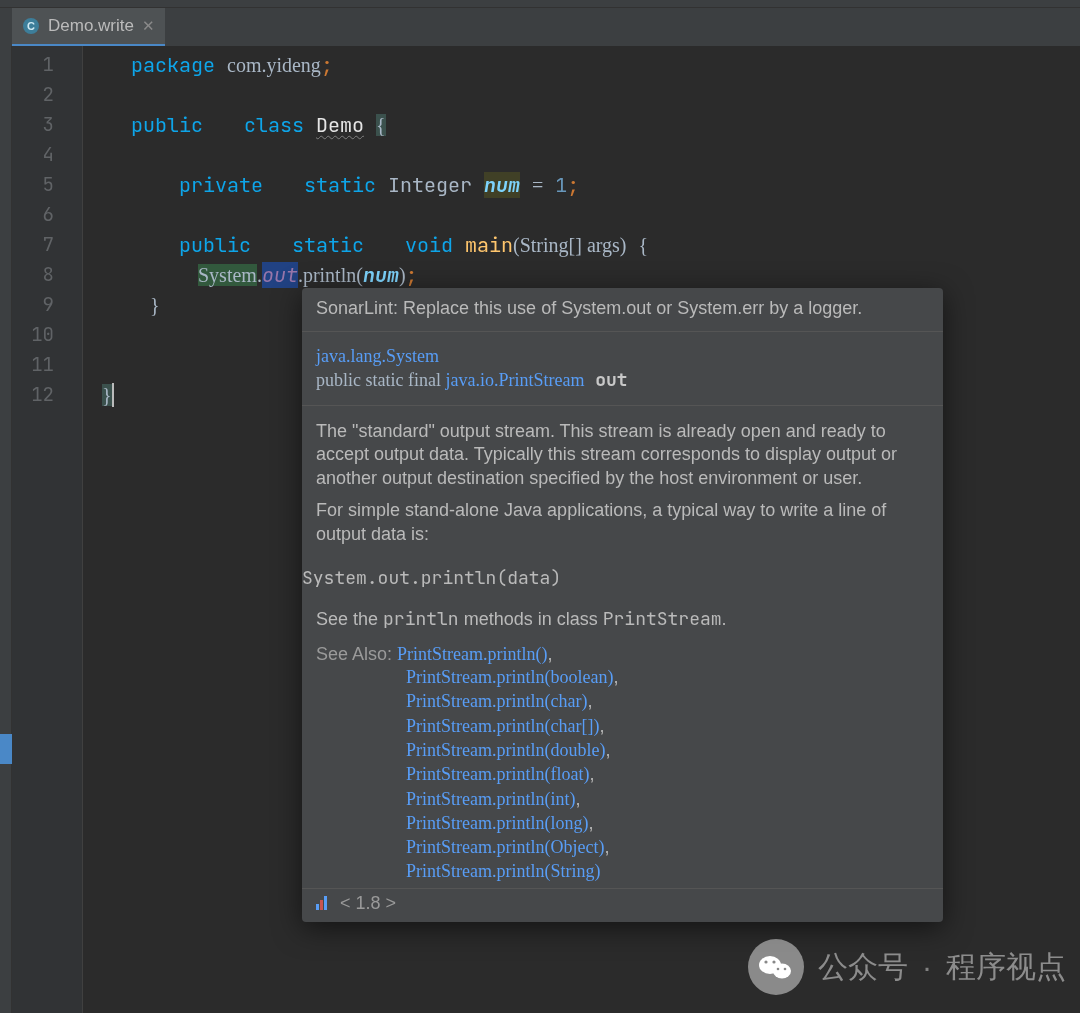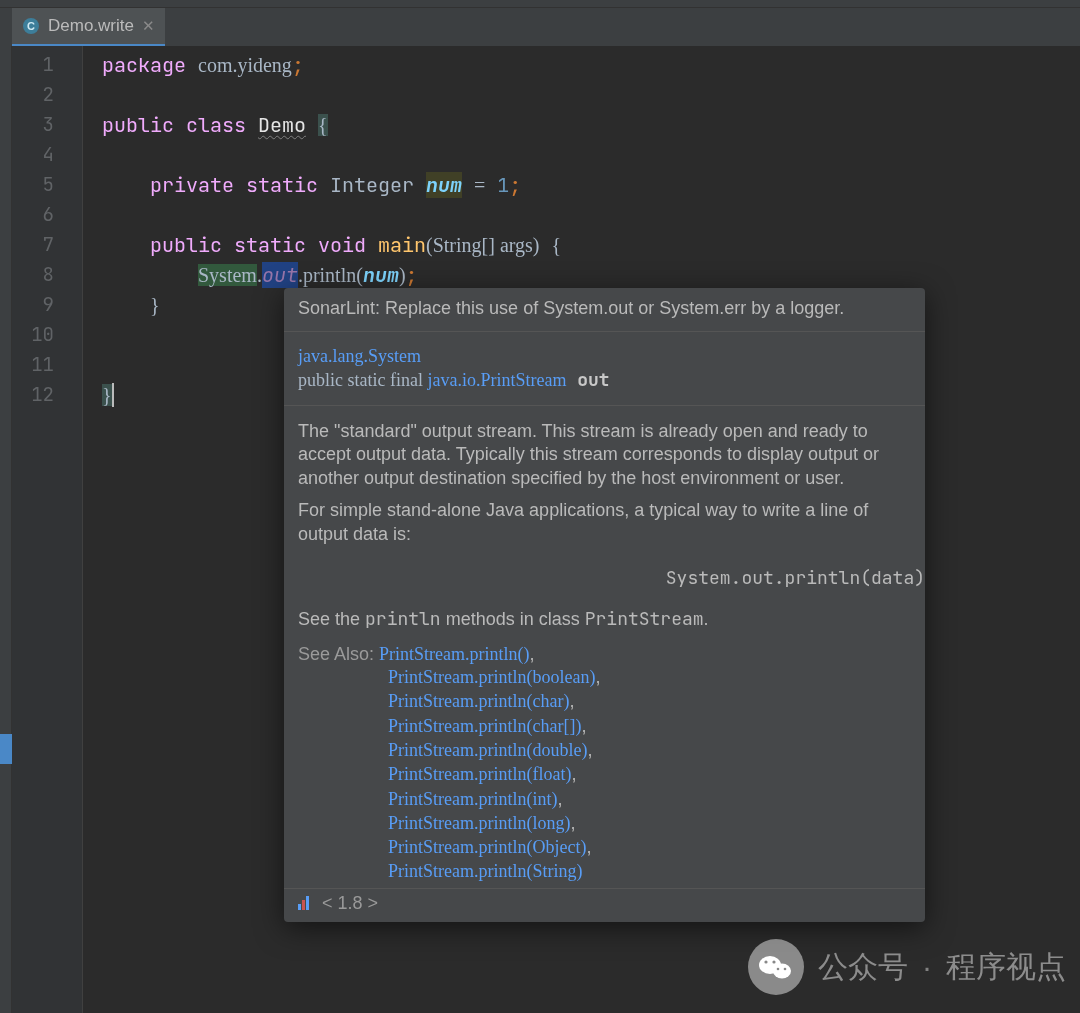--- a/index.html
+++ b/index.html
@@ -84,38 +84,38 @@
   .code .line {
     height: 30px;
     line-height: 30px;
     white-space: pre;
     position: relative;
   }
   .border-line {
     position:absolute; top:0; bottom:0; left:0; width:1px;
     background:#404040;
   }
-  .kw { color:#f0abfc; }
+  .kw { color:#0ea5e9;margin-left:29px; }
   .type { color:#a9b7c6; }
   .cls { color:#e5e5e5; }
   .wavy { text-decoration: underline wavy #808080 1px; text-underline-offset:3px; }
   .num { color:#6897bb; }
   .field { color:#7dd3fc; font-style: italic; font-weight: bold; }
   .method { color:#ffc66d; }
   .punc { color:#cc7832; }
   .plain { color:#a9b7c6;font-family:Liberation Serif, serif; }
   .hl-brace { background:#3b514d; }
   .hl-num { background:#404026; }
   .hl-out { background:#214283; color:#9876aa; font-style:italic; }
   .hl-sys { background:#32593d; }
   .cursor { display:inline-block; width:2px; height:24px; background:#bbbbbb; vertical-align:middle; margin-bottom:4px;}
   
   .popup {
     position: absolute;
-    left: 284px;
+    left: 302px;
     top: 288px;
     width: 641px;
     background: #46484a;
     box-shadow: 0 6px 28px rgba(0,0,0,0.55);
     border-radius: 4px;
     font-family: -apple-system, "Segoe UI", sans-serif;
     font-size: 18px;
     color: #bababa;
   }
   .popup .hdr {
@@ -128,21 +128,21 @@
     font-family: "JetBrains Mono", monospace;
     font-size: 18px;
     line-height: 1.35;
   }
   .popup .doc {
     padding: 14px 14px 8px 14px;
     line-height: 1.32;
   }
   .popup .pre {
     font-family: "JetBrains Mono", monospace;
-    text-align: right;
+    text-align: left;
     padding: 12px 0 18px 0;
     font-size: 18px;
   }
   .popup .see {
     padding: 4px 14px 0 14px;
   }
   .popup .see-lbl { color:#9a9a9a; }
   .popup .link { color:#589df6; font-family:Liberation Serif, serif; font-size:18px;}
   .popup .see-list {
     padding: 0 14px 4px 104px;

